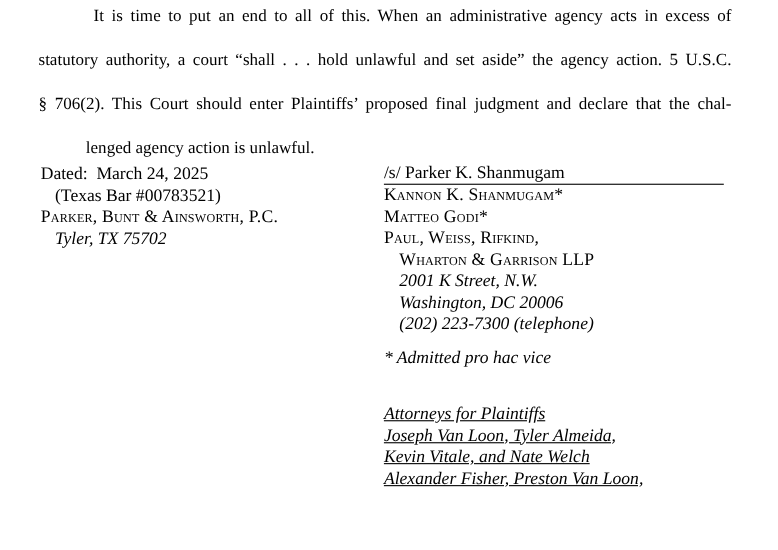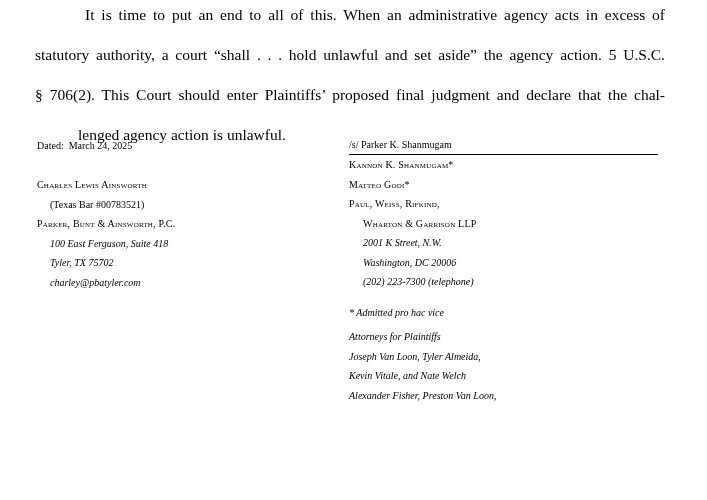--- a/index.html
+++ b/index.html
@@ -29,63 +29,60 @@
     line-height: 40px;
     text-align: justify;
     text-align-last: justify;
   }
   .pline-first { text-indent: 50px; }
   .pline-last  { text-align: right; text-align-last: left; margin-left: 43px; }
 
   
   .col {
     position: absolute;
-    top: 136px;
-    font-size: 10px;
+    top: 149px;
+    font-size: 16px;
   }
   .col-left  { left: 37px;  width: 305px; }
   .col-right { left: 349px; width: 330px; }
   .line {
     line-height: 19.5px;
     white-space: pre-wrap;
   }
   .sc { font-variant: small-caps; letter-spacing: 0.2px; }
   .it { font-style: italic; }
   .col-left  .ind { padding-left: 13px; }
   .col-right .ind { padding-left: 14px; }
   .name-gap { margin-top: 19.5px; }
   .sig {
     line-height: 18px;
     width: 309px;
     border-bottom: 1.5px solid #000000;
     white-space: pre-wrap;
   }
   .pro-hac { margin-top: 11px; }
-  .attys   { margin-top: 5px; }
+  .attys   { margin-top: 32px; text-decoration: underline; }
 </style>
 </head>
 <body>
 
 <div class="page">
 
   <div class="para">
     <div class="pline pline-first">It is time to put an end to all of this.  When an administrative agency acts in excess of</div>
     <div class="pline">statutory authority, a court “shall . . . hold unlawful and set aside” the agency action.  5 U.S.C.</div>
     <div class="pline">§ 706(2).  This Court should enter Plaintiffs’ proposed final judgment and declare that the chal-</div>
     <div class="pline pline-last">lenged agency action is unlawful.</div>
   </div>
 
   <div class="col col-left">
     <div class="line">Dated:  March 24, 2025</div>
-    <div class="line sc name-gap">Charles Lewis Ainsworth</div>
     <div class="line ind">(Texas Bar #00783521)</div>
     <div class="line sc">Parker, Bunt &amp; Ainsworth, P.C.</div>
-    <div class="line it ind">100 East Ferguson, Suite 418</div>
     <div class="line it ind">Tyler, TX 75702</div>
-    <div class="line it ind">charley@pbatyler.com</div>
   </div>
 
   <div class="col col-right">
     <div class="sig">/s/ Parker K. Shanmugam</div>
     <div class="line sc">Kannon K. Shanmugam*</div>
     <div class="line sc">Matteo Godi*</div>
     <div class="line sc">Paul, Weiss, Rifkind,</div>
     <div class="line sc ind">Wharton &amp; Garrison LLP</div>
     <div class="line it ind">2001 K Street, N.W.</div>
     <div class="line it ind">Washington, DC 20006</div>

